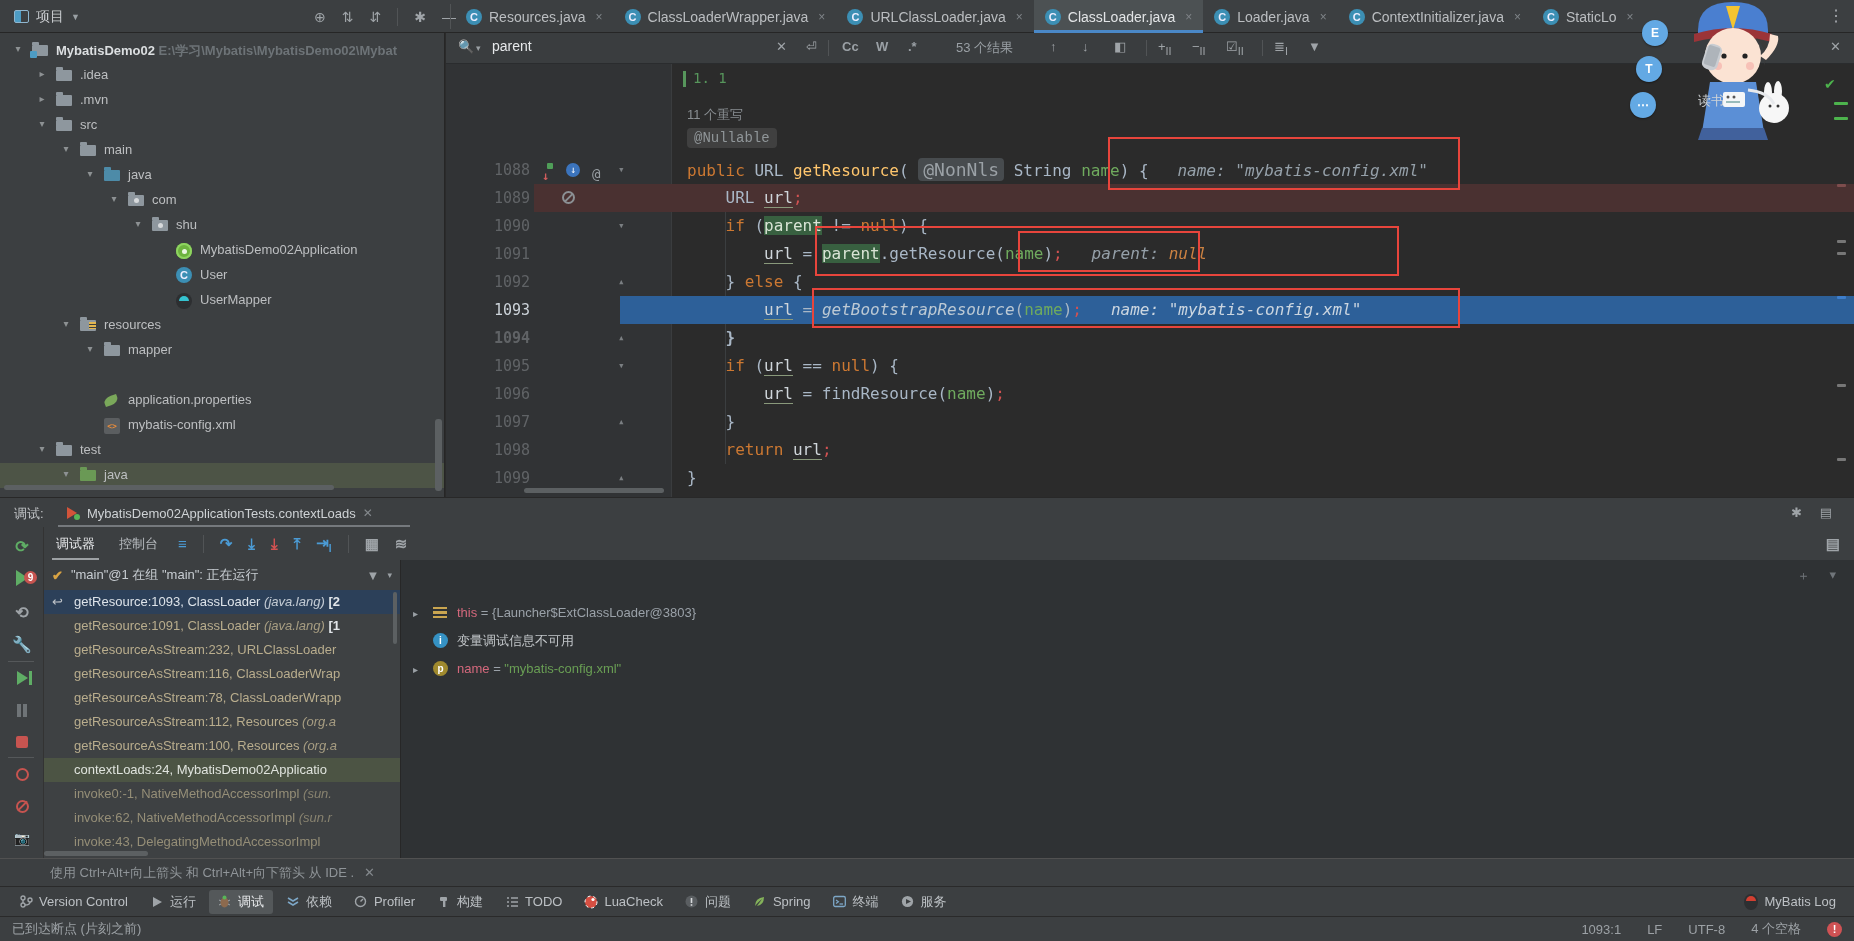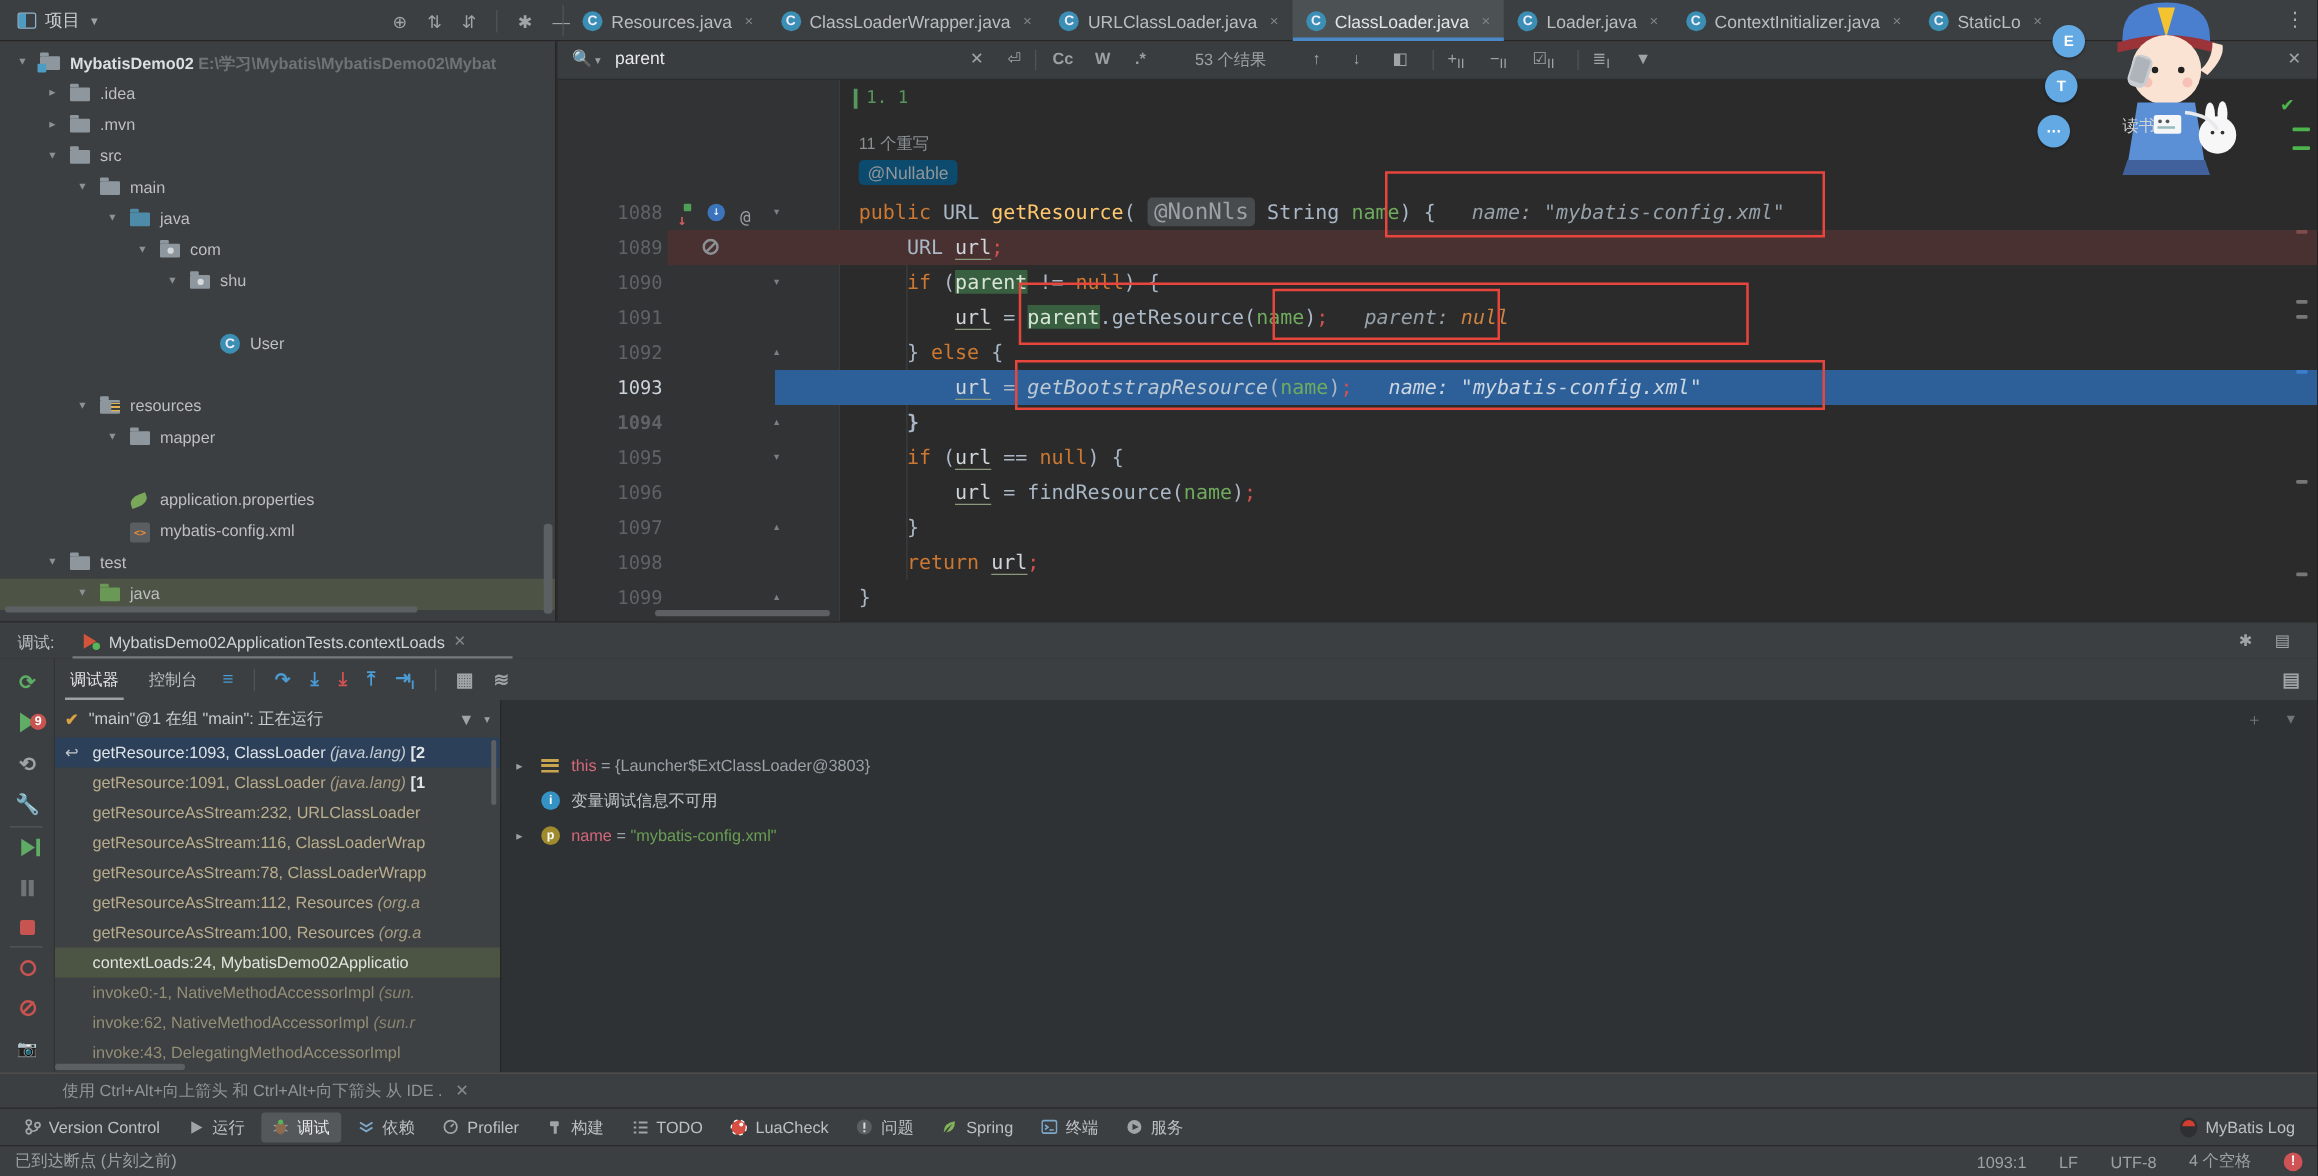--- a/index.html
+++ b/index.html
@@ -71,21 +71,21 @@
   .ov-grn{position:absolute;left:5px;top:1px;width:6px;height:6px;background:#4f9e58;border-radius:1px}
   .ocir{position:absolute;top:7px;width:14px;height:14px;border-radius:50%;background:#3b74bd;color:#fff;font-size:10px;display:flex;align-items:center;justify-content:center}
   .atg{position:absolute;top:4px;color:#9aa0a5;font-size:14px}
   .nobp{position:absolute;top:7px;width:13px;height:13px;border:2px solid #8b9094;border-radius:50%}
   .nobp::after{content:"";position:absolute;left:-1px;top:3.5px;width:11px;height:2px;background:#8b9094;transform:rotate(-45deg)}
   .redrect{position:absolute;border:2px solid #e8453c;z-index:30}
   .stripe-mark{position:absolute;border-radius:1px}
   .inlay{position:absolute;font-size:13px;color:#8a8f93}
   .usages{color:#57965c;font-family:"DejaVu Sans Mono",monospace;font-size:14px}
   .usages::before{content:"";position:absolute;left:-10px;top:1px;width:3px;height:16px;background:#57965c}
-  .nullable-chip{background:#0c4a6e;border-radius:4px;color:#909699;padding:2px 7px;font-size:14px;font-family:Liberation Sans, sans-serif}
+  .nullable-chip{background:#404040;border-radius:4px;color:#909699;padding:2px 7px;font-size:14px;font-family:Liberation Mono, monospace}
 
   
   #dbgheader{position:absolute;left:0;top:497px;width:1854px;height:30px;background:#3c3f41;border-top:1px solid #282828;font-size:13px}
   #dbgheader .lab{position:absolute;left:14px;top:7px;color:#c0c3c6}
   #sessiontab{position:absolute;left:58px;top:0;height:30px;display:flex;align-items:center;gap:7px;color:#ced2d5;padding:0 8px}
   #sessiontab .x{color:#84898d;font-size:12px}
   #sessionline{position:absolute;left:58px;top:27px;width:352px;height:2px;background:#75797d}
   .dbgico{width:14px;height:14px;position:relative;display:inline-block}
   .dbgico::before{content:"";position:absolute;left:1px;top:1px;border-left:10px solid #d2543a;border-top:6px solid transparent;border-bottom:6px solid transparent}
   .dbgico::after{content:"";position:absolute;right:0;bottom:0;width:6px;height:6px;border-radius:50%;background:#57b558}
@@ -241,23 +241,31 @@
       <div class="trow" style="top: 155px;">
         <span class="exp" style="left:108px">▾</span>
         <span class="fic pkg" style="left:128px;--c:#8e979e"></span>
         <span class="lbl" style="left:152px;">com</span>
       </div>
       <div class="trow" style="top: 180px;">
         <span class="exp" style="left:132px">▾</span>
         <span class="fic pkg" style="left:152px;--c:#8e979e"></span>
         <span class="lbl" style="left:176px;">shu</span>
       </div>
+      <div class="trow" style="top: 205px;">
+        <span class="ticon boot" style="left:176px;"></span>
+        <span class="lbl" style="left:200px;">MybatisDemo02Application</span>
+      </div>
       <div class="trow" style="top: 230px;">
         <span class="cicon" style="position:absolute;top:4px;left:176px;">C</span>
         <span class="lbl" style="left:200px;">User</span>
+      </div>
+      <div class="trow" style="top: 255px;">
+        <span class="ticon bird" style="left:176px;--b:#35c3d0"></span>
+        <span class="lbl" style="left:200px;">UserMapper</span>
       </div>
       <div class="trow" style="top: 280px;">
         <span class="exp" style="left:60px">▾</span>
         <span class="fic res" style="left:80px;--c:#8e979e"></span>
         <span class="lbl" style="left:104px;">resources</span>
       </div>
       <div class="trow" style="top: 305px;">
         <span class="exp" style="left:84px">▾</span>
         <span class="fic" style="left:104px;--c:#8e979e"></span>
         <span class="lbl" style="left:128px;">mapper</span>

